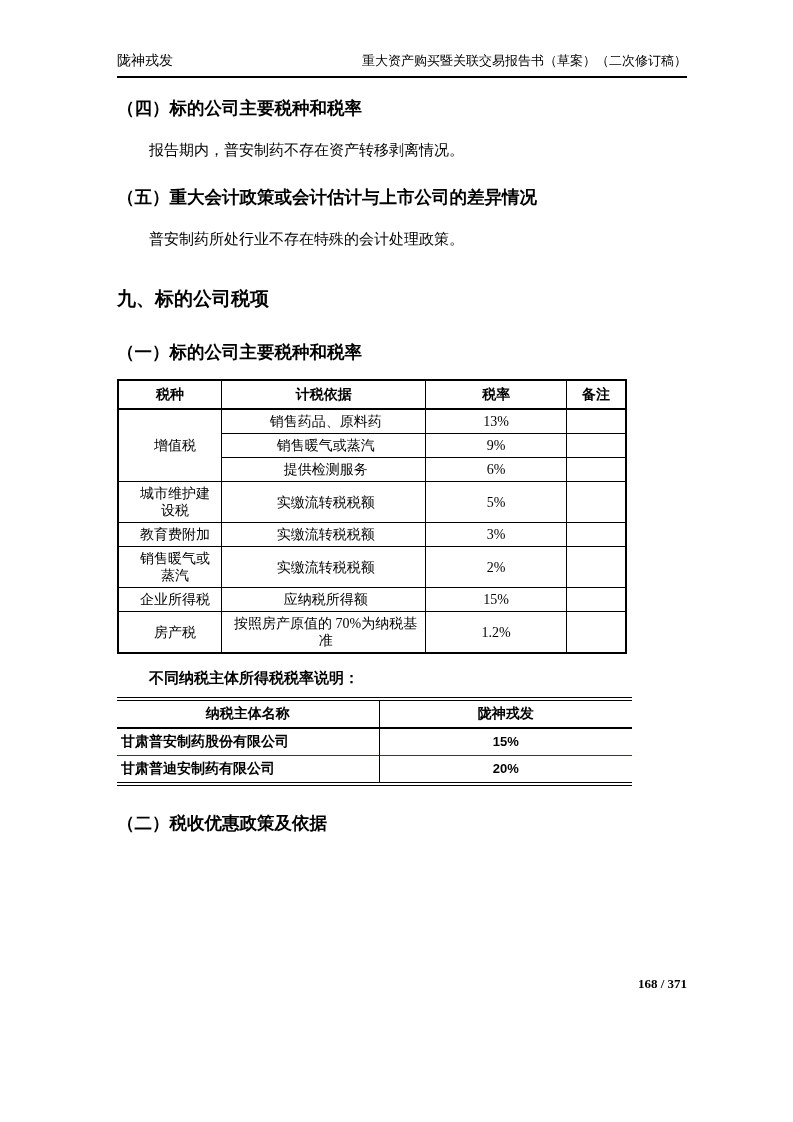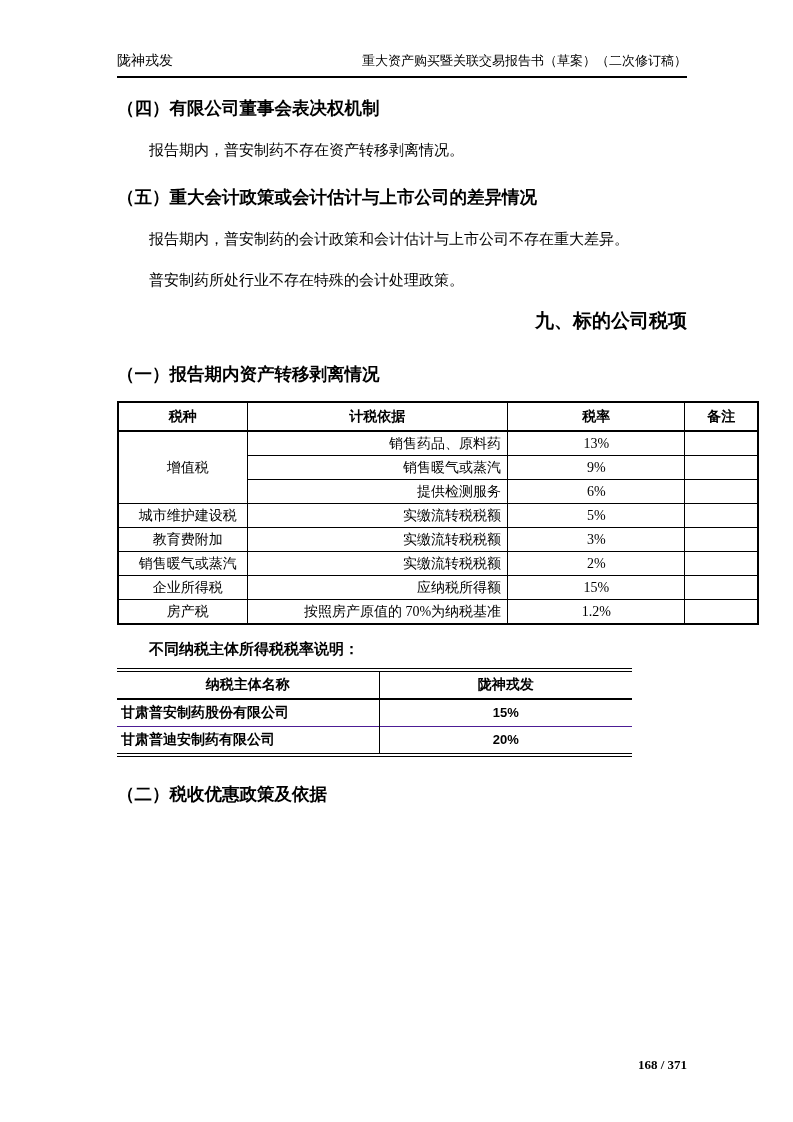--- a/index.html
+++ b/index.html
@@ -48,43 +48,43 @@
   }
   .mt-h4 { margin-top: 18px; }
   .body-para {
     margin-top: 20px;
     font-size: 15px;
     line-height: 21px;
     padding-left: 32px;
   }
   .mt-h5 { margin-top: 24px; }
   .mt-h6 { margin-top: 26px; }
-  .mt-h9 { margin-top: 17px; text-align: right; }
+  .mt-h9 { margin-top: 36px; }
   .mt-h1s { margin-top: 28px; }
   
   table { border-collapse: collapse; }
   .t1 {
     margin-top: 15px;
-    width: 642px;
+    width: 510px;
     border: 2px solid #000;
     font-size: 14px;
   }
   .t1 th, .t1 td {
     border: 1px solid #000;
     line-height: 17px;
     padding: 3px 6px;
   }
   .t1 thead th {
     border-bottom: 2px solid #000;
     font-weight: bold;
     text-align: center;
     padding: 5px 6px;
   }
   .t1 td.c-tax   { text-align: center; padding-left: 16px; }
-  .t1 td.c-basis { text-align: right; padding-left: 10px; }
+  .t1 td.c-basis { text-align: center; padding-left: 10px; }
   .t1 td.c-rate  { text-align: center; }
   .t1 td.c-note  { text-align: center; }
   
   .note-line {
     margin-top: 14px;
     padding-left: 32px;
     font-weight: bold;
     font-size: 15px;
     line-height: 20px;
   }
@@ -102,48 +102,47 @@
     border-bottom: 2px solid #000;
     text-align: center;
   }
   .t2 tbody td { border-top: 1px solid #4c1d95; }
   .t2 th:first-child, .t2 td:first-child { border-right: 1px solid #000; }
   .t2 td.c-entity { text-align: left; padding-left: 4px; }
   .t2 td.c-irate  { text-align: center; font-family: "Liberation Sans", sans-serif; font-size: 13px; }
   
   .page-number {
     position: absolute;
-    top: 1057px;
+    top: 976px;
     right: 106px;
     font-weight: bold;
     font-size: 13px;
   }
 </style>
 </head>
 <body>
 
 <div class="page">
 
   <div class="doc-header">
     <span class="hleft">陇神戎发</span>
     <span class="hright">重大资产购买暨关联交易报告书（草案）（二次修订稿）</span>
   </div>
 
 
-  <div class="h-sub mt-h4">（四）有限公司董事会表决权机制</div>
+  <div class="h-sub mt-h4">（四）标的公司主要税种和税率</div>
   <div class="body-para">报告期内，普安制药不存在资产转移剥离情况。</div>
 
   <div class="h-sub mt-h5">（五）重大会计政策或会计估计与上市公司的差异情况</div>
-  <div class="body-para">报告期内，普安制药的会计政策和会计估计与上市公司不存在重大差异。</div>
 
   <div class="body-para">普安制药所处行业不存在特殊的会计处理政策。</div>
 
   <div class="h-chapter mt-h9">九、标的公司税项</div>
 
-  <div class="h-sub mt-h1s">（一）报告期内资产转移剥离情况</div>
+  <div class="h-sub mt-h1s">（一）标的公司主要税种和税率</div>
 
   <table class="t1">
     <colgroup>
       <col style="width:115px">
         <col style="width:232px">
         <col style="width:158px">
         <col style="width:65px">
     </colgroup>
     <thead>
       <tr>

